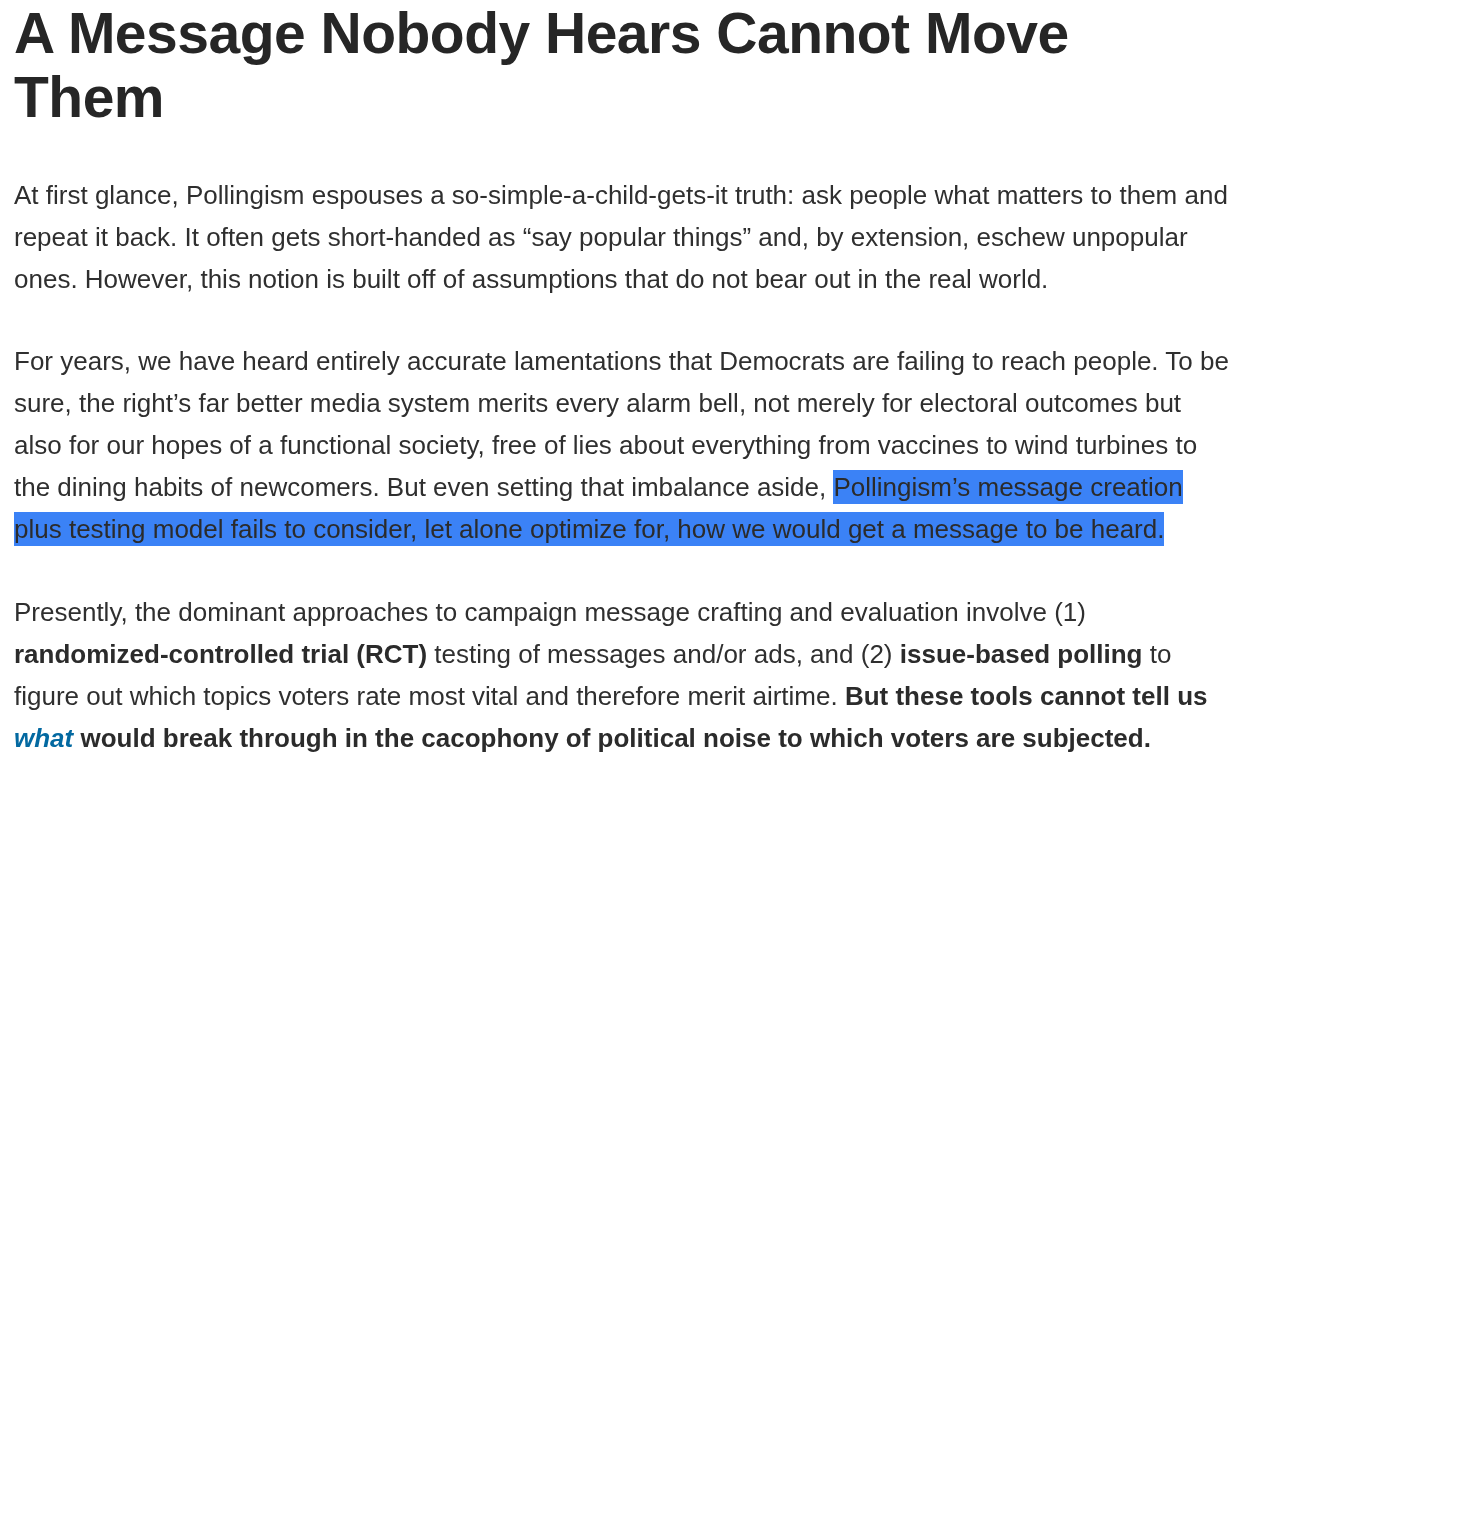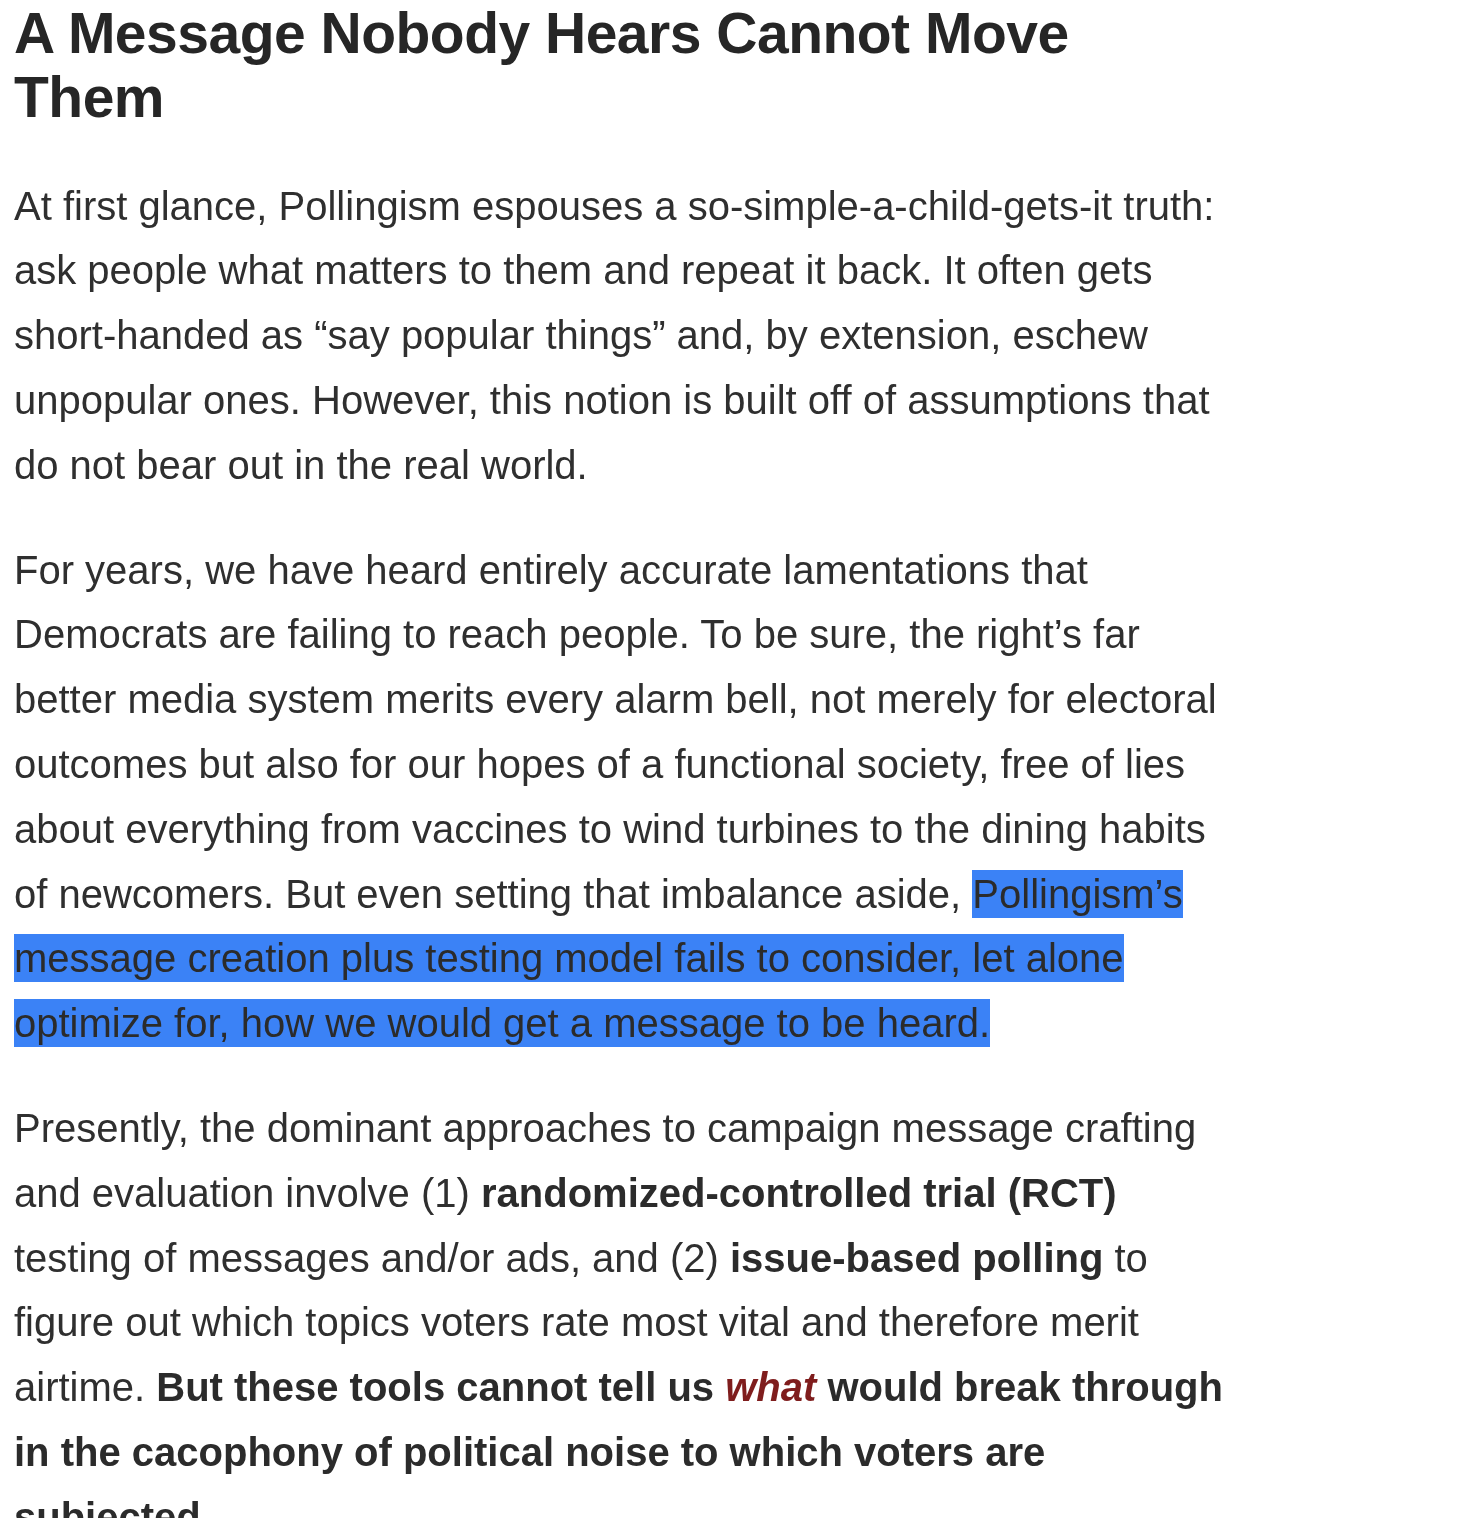--- a/index.html
+++ b/index.html
@@ -21,21 +21,21 @@
   }
   h1.article-title {
     font-size: 57px;
     line-height: 1.12;
     font-weight: 700;
     letter-spacing: -0.5px;
     color: #262626;
     margin: 0 0 44px 0;
   }
   p.para {
-    font-size: 40px;
+    font-size: 26px;
     line-height: 1.62;
     margin: 0 0 40px 0;
     color: #2f2f2f;
     font-weight: 400;
   }
   p.para:last-child {
     margin-bottom: 0;
   }
   .hl {
     background: #3b82f6;
@@ -45,21 +45,21 @@
     box-decoration-break: clone;
     -webkit-box-decoration-break: clone;
   }
   .b {
     font-weight: 700;
     color: #2b2b2b;
   }
   .bi {
     font-weight: 700;
     font-style: italic;
-    color: #7f1d1d;
+    color: #0369a1;
   }
 </style>
 </head>
 <body>
 
 <div class="page">
 
   <h1 class="article-title">A Message Nobody Hears Cannot Move Them</h1>
 
   <p class="para">At first glance, Pollingism espouses a so-simple-a-child-gets-it truth: ask people what matters to them and repeat it back. It often gets short-handed as “say popular things” and, by extension, eschew unpopular ones. However, this notion is built off of assumptions that do not bear out in the real world.</p>

